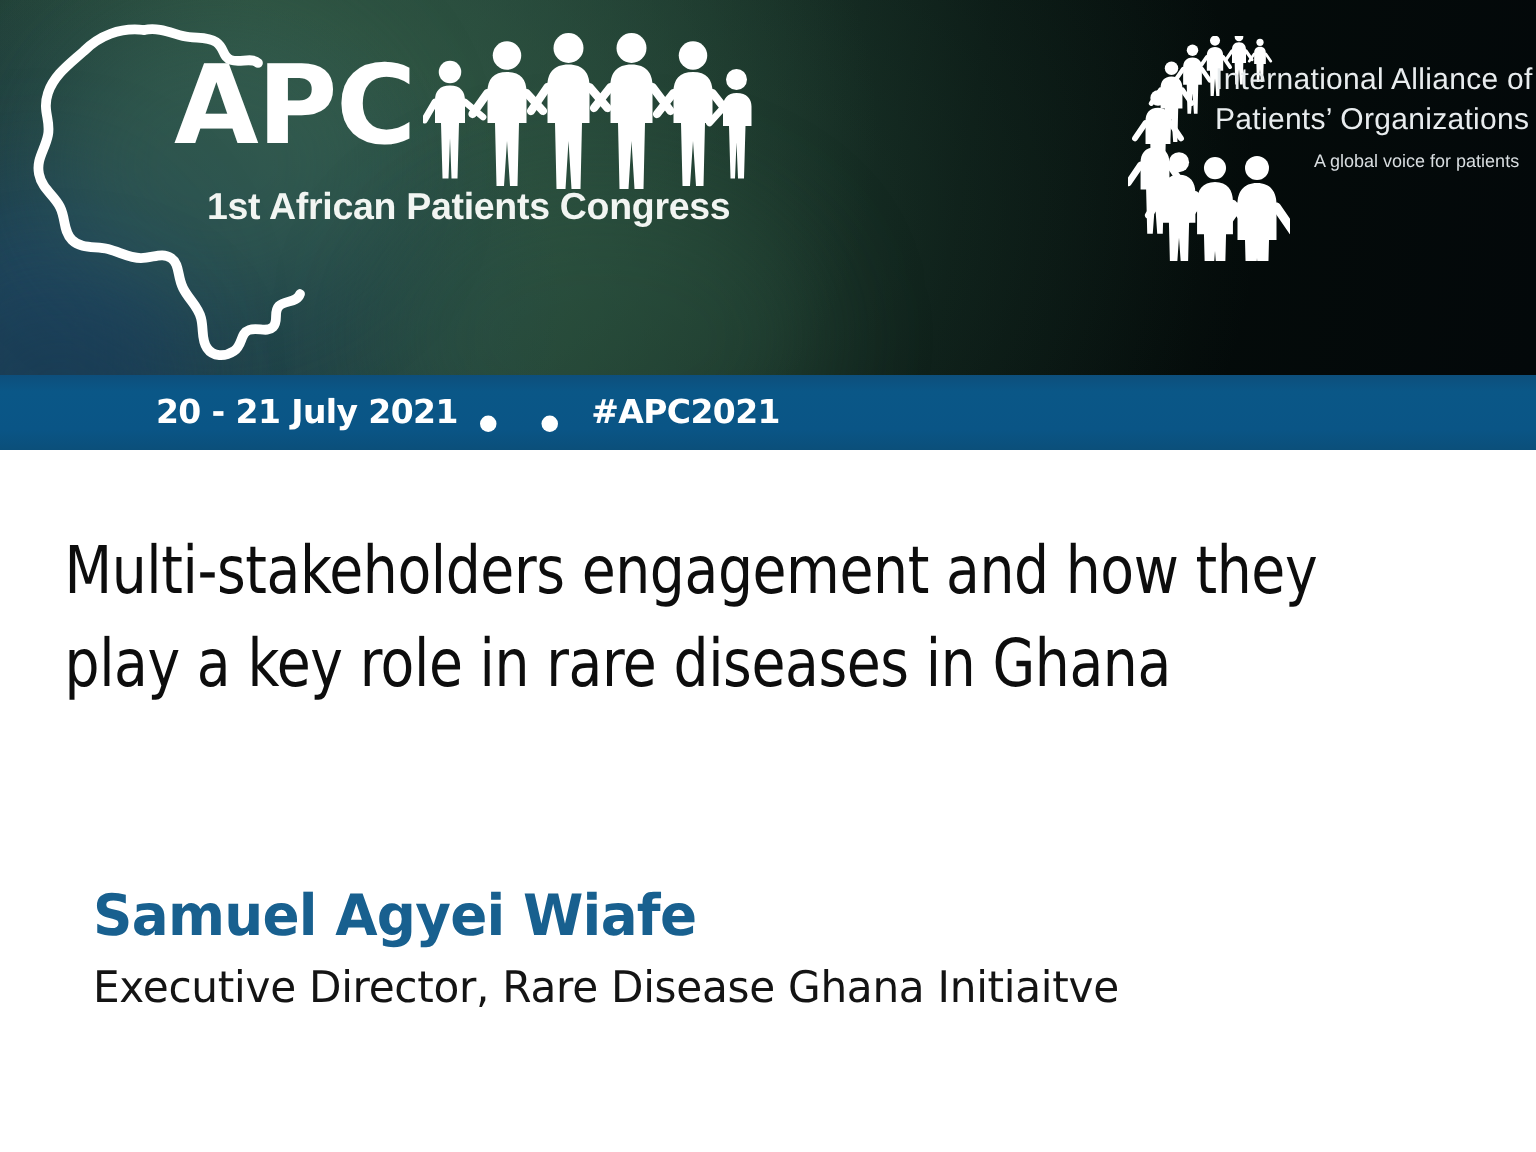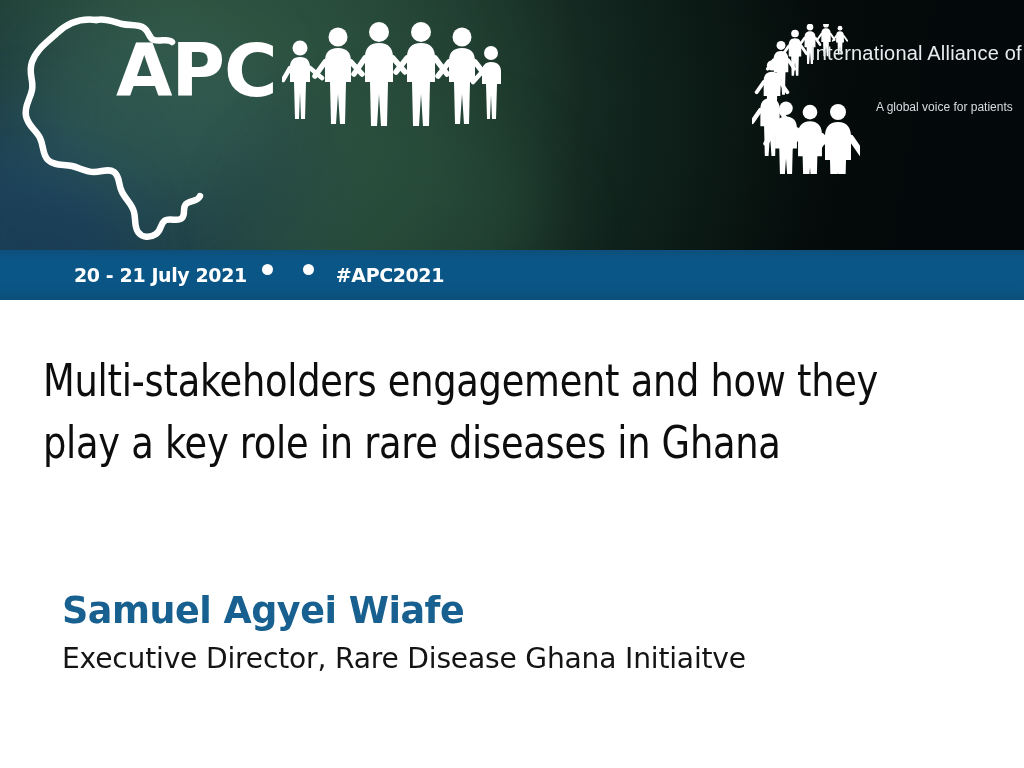--- a/index.html
+++ b/index.html
@@ -127,26 +127,26 @@
     left: 0;
     top: 250px;
     width: 1024px;
     height: 50px;
     background: linear-gradient(180deg, #0d4f7c 0%, #0a5787 22%, #0a5586 72%, #0b4f7a 100%);
     display: flex;
     align-items: center;
   }
   .strip-inner {
     display: flex;
-    align-items: flex-start;
-    margin-left: 74px;
+    align-items: flex-end;
+    margin-left: 104px;
     color: #ffffff;
     font-family: "DejaVu Sans", sans-serif;
     font-weight: bold;
-    font-size: 19px;
+    font-size: 22px;
     letter-spacing: -0.4px;
     white-space: nowrap;
   }
   .strip-dot {
     display: inline-block;
     width: 11px;
     height: 11px;
     border-radius: 50%;
     background: #ffffff;
     margin: 0 15px;
@@ -251,20 +251,21 @@
         <circle cx="180" cy="17" r="9.5"></circle>
         <path d="M180 28 C171 28 167 33 167 41 L167 62 L172 62 L173 104 L178 104 L180 74 L182 104 L187 104 L188 62 L193 62 L193 41 C193 33 189 28 180 28 Z"></path>
         <path d="M167 42 L156 56 M193 42 L204 56" stroke="#ffffff" stroke-width="5.5" fill="none" stroke-linecap="round"></path>
 
         <circle cx="209" cy="33" r="7"></circle>
         <path d="M209 42 C203 42 200 46 200 51 L200 64 L204 64 L205 99 L208 99 L209 75 L210 99 L214 99 L215 64 L219 64 L219 51 C219 46 216 42 209 42 Z"></path>
         <path d="M200 52 L191 62" stroke="#ffffff" stroke-width="4.5" fill="none" stroke-linecap="round"></path>
       </g>
     </svg>
 
+    <div class="apc-sub">1st African Patients Congress</div>
   </div>
 
   <div class="iapo-logo">
     <svg class="iapo-spiral" viewBox="0 0 108 150">
       <g fill="#ffffff">
 
         <g transform="translate(88,12) scale(0.30)">
           <circle cx="0" cy="-26" r="8"></circle>
             <path d="M0 -16 C-9 -16 -13 -10 -13 -2 L-13 22 L-8 22 L-7 62 L-2 62 L0 34 L2 62 L7 62 L8 22 L13 22 L13 -2 C13 -10 9 -16 0 -16 Z"></path>
             <path d="M-13 0 L-24 16 M13 0 L24 16" stroke="#ffffff" stroke-width="6" fill="none" stroke-linecap="round"></path>
@@ -310,20 +311,21 @@
             <path d="M-13 0 L-24 16 M13 0 L24 16" stroke="#ffffff" stroke-width="6" fill="none" stroke-linecap="round"></path>
         </g>
         <g transform="translate(86,114) scale(1.0)">
           <circle cx="0" cy="-26" r="8"></circle>
             <path d="M0 -16 C-9 -16 -13 -10 -13 -2 L-13 22 L-8 22 L-7 62 L-2 62 L0 34 L2 62 L7 62 L8 22 L13 22 L13 -2 C13 -10 9 -16 0 -16 Z"></path>
             <path d="M-13 0 L-24 16 M13 0 L24 16" stroke="#ffffff" stroke-width="6" fill="none" stroke-linecap="round"></path>
         </g>
       </g>
     </svg>
     <div class="iapo-line1">International Alliance of</div>
+    <div class="iapo-line2">Patients’ Organizations</div>
     <div class="iapo-tagline">A global voice for patients</div>
   </div>
 </div>
 
 <div class="blue-strip">
   <div class="strip-inner">
     <span>20 - 21 July 2021</span>
     <span class="strip-dot"></span>
     <span class="strip-dot wide-right"></span>
     <span>#APC2021</span>

